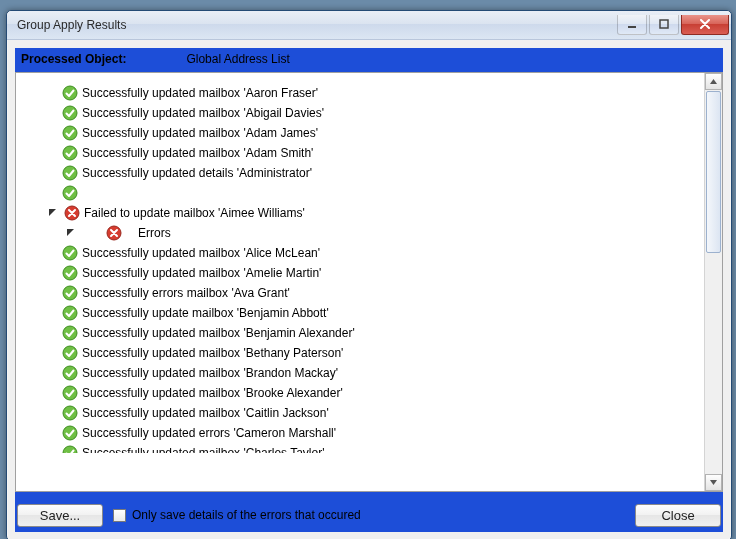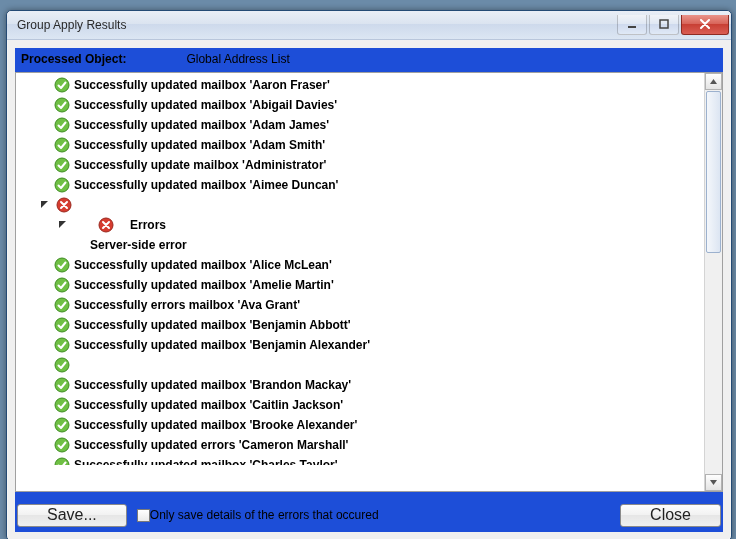--- a/index.html
+++ b/index.html
@@ -86,21 +86,21 @@
     background: #fff;
     position: relative;
     overflow: hidden;
     display: flex;
   }
   .tree {
     flex: 1;
     overflow: hidden;
     padding: 2px 0 2px 2px;
   }
-  .tree ul { list-style: none; margin: 0; padding: 0; font-weight: bold; }
+  .tree ul { list-style: none; margin: 8px; padding: 0; }
   .tree li { white-space: nowrap; }
   .row {
     display: flex;
     align-items: center;
     height: 20px;
     line-height: 20px;
   }
   .row .spacer { display:inline-block; width:16px; height:16px; }
   .row .expander {
     width: 14px;
@@ -157,31 +157,32 @@
   .footer {
     height: 34px;
     display: flex;
     align-items: center;
     padding: 6px 2px 0 2px;
     gap: 10px;
   }
   .btn {
     height: 23px;
     min-width: 86px;
-    padding: 0 29px;
+    padding: 0 19px;
     border: 1px solid #8a8a8a;
     border-radius: 3px;
     background: linear-gradient(to bottom, #fdfdfd 0%, #f1f1f1 49%, #e6e6e6 50%, #f0f0f0 100%);
-    font-size: 16px;
+    font-size: 13px;
     color: #222;
     cursor: pointer;
   }
   .checkbox {
     display: inline-flex;
     align-items: center;
+    gap: 6px;
     font-size: 12px;
     cursor: pointer;
   }
   .checkbox .box {
     width: 13px; height: 13px;
     border: 1px solid #7a7a7a;
     background: linear-gradient(to bottom, #fff, #eaeaea);
     box-sizing: border-box;
   }
   .footer .spacer-flex { flex: 1; }
@@ -270,67 +271,64 @@
               </div>
             </li>
             <li>
               <div class="row indent1">
                 <span class="icon">
                   <svg width="16" height="16" viewBox="0 0 16 16">
                     <circle cx="8" cy="8" r="7" fill="#6fbf44" stroke="#3e8e21" stroke-width="1"></circle>
                     <path d="M4.5 8.5 L7 11 L11.5 5.5" fill="none" stroke="#fff" stroke-width="2" stroke-linecap="round" stroke-linejoin="round"></path>
                   </svg>
                 </span>
-                <span class="text">Successfully update mailbox 'Administrator'</span>
-              </div>
-            </li>
-            <li>
-              <div class="row indent1">
-                <span class="icon">
-                  <svg width="16" height="16" viewBox="0 0 16 16">
-                    <circle cx="8" cy="8" r="7" fill="#6fbf44" stroke="#3e8e21" stroke-width="1"></circle>
-                    <path d="M4.5 8.5 L7 11 L11.5 5.5" fill="none" stroke="#fff" stroke-width="2" stroke-linecap="round" stroke-linejoin="round"></path>
-                  </svg>
-                </span>
-                <span class="text">Successfully updated mailbox 'Aimee Duncan'</span>
+                <span class="text">Successfully updated details 'Administrator'</span>
+              </div>
+            </li>
+            <li>
+              <div class="row indent1">
+                <span class="icon">
+                  <svg width="16" height="16" viewBox="0 0 16 16">
+                    <circle cx="8" cy="8" r="7" fill="#6fbf44" stroke="#3e8e21" stroke-width="1"></circle>
+                    <path d="M4.5 8.5 L7 11 L11.5 5.5" fill="none" stroke="#fff" stroke-width="2" stroke-linecap="round" stroke-linejoin="round"></path>
+                  </svg>
+                </span>
               </div>
             </li>
             <li>
               <div class="row indent0">
                 <span class="expander">
                   <svg width="10" height="10" viewBox="0 0 10 10">
                     <path d="M1 1 L8 1 L1 8 Z" fill="#333"></path>
                   </svg>
                 </span>
                 <span class="spacer" style="width:4px"></span>
                 <span class="icon">
                   <svg width="16" height="16" viewBox="0 0 16 16">
                     <circle cx="8" cy="8" r="7" fill="#d63c2f" stroke="#9a281e" stroke-width="1"></circle>
                     <path d="M5 5 L11 11 M11 5 L5 11" stroke="#fff" stroke-width="2" stroke-linecap="round"></path>
                   </svg>
                 </span>
+                <span class="text">Failed to update mailbox 'Aimee Williams'</span>
               </div>
               <div class="row sub-indent-a">
                 <span class="expander">
                   <svg width="10" height="10" viewBox="0 0 10 10">
                     <path d="M1 1 L8 1 L1 8 Z" fill="#333"></path>
                   </svg>
                 </span>
                 <span class="spacer" style="width:4px"></span>
                 <span class="icon">
                   <svg width="16" height="16" viewBox="0 0 16 16">
                     <circle cx="8" cy="8" r="7" fill="#d63c2f" stroke="#9a281e" stroke-width="1"></circle>
                     <path d="M5 5 L11 11 M11 5 L5 11" stroke="#fff" stroke-width="2" stroke-linecap="round"></path>
                   </svg>
                 </span>
                 <span class="text">Errors</span>
               </div>
-              <div class="row sub-indent-b">
-                <span class="text">Server-side error</span>
-              </div>
             </li>
             <li>
               <div class="row indent1">
                 <span class="icon">
                   <svg width="16" height="16" viewBox="0 0 16 16">
                     <circle cx="8" cy="8" r="7" fill="#6fbf44" stroke="#3e8e21" stroke-width="1"></circle>
                     <path d="M4.5 8.5 L7 11 L11.5 5.5" fill="none" stroke="#fff" stroke-width="2" stroke-linecap="round" stroke-linejoin="round"></path>
                   </svg>
                 </span>
                 <span class="text">Successfully updated mailbox 'Alice McLean'</span>
@@ -359,21 +357,21 @@
               </div>
             </li>
             <li>
               <div class="row indent1">
                 <span class="icon">
                   <svg width="16" height="16" viewBox="0 0 16 16">
                     <circle cx="8" cy="8" r="7" fill="#6fbf44" stroke="#3e8e21" stroke-width="1"></circle>
                     <path d="M4.5 8.5 L7 11 L11.5 5.5" fill="none" stroke="#fff" stroke-width="2" stroke-linecap="round" stroke-linejoin="round"></path>
                   </svg>
                 </span>
-                <span class="text">Successfully updated mailbox 'Benjamin Abbott'</span>
+                <span class="text">Successfully update mailbox 'Benjamin Abbott'</span>
               </div>
             </li>
             <li>
               <div class="row indent1">
                 <span class="icon">
                   <svg width="16" height="16" viewBox="0 0 16 16">
                     <circle cx="8" cy="8" r="7" fill="#6fbf44" stroke="#3e8e21" stroke-width="1"></circle>
                     <path d="M4.5 8.5 L7 11 L11.5 5.5" fill="none" stroke="#fff" stroke-width="2" stroke-linecap="round" stroke-linejoin="round"></path>
                   </svg>
                 </span>
@@ -381,20 +379,21 @@
               </div>
             </li>
             <li>
               <div class="row indent1">
                 <span class="icon">
                   <svg width="16" height="16" viewBox="0 0 16 16">
                     <circle cx="8" cy="8" r="7" fill="#6fbf44" stroke="#3e8e21" stroke-width="1"></circle>
                     <path d="M4.5 8.5 L7 11 L11.5 5.5" fill="none" stroke="#fff" stroke-width="2" stroke-linecap="round" stroke-linejoin="round"></path>
                   </svg>
                 </span>
+                <span class="text">Successfully updated mailbox 'Bethany Paterson'</span>
               </div>
             </li>
             <li>
               <div class="row indent1">
                 <span class="icon">
                   <svg width="16" height="16" viewBox="0 0 16 16">
                     <circle cx="8" cy="8" r="7" fill="#6fbf44" stroke="#3e8e21" stroke-width="1"></circle>
                     <path d="M4.5 8.5 L7 11 L11.5 5.5" fill="none" stroke="#fff" stroke-width="2" stroke-linecap="round" stroke-linejoin="round"></path>
                   </svg>
                 </span>
@@ -402,32 +401,32 @@
               </div>
             </li>
             <li>
               <div class="row indent1">
                 <span class="icon">
                   <svg width="16" height="16" viewBox="0 0 16 16">
                     <circle cx="8" cy="8" r="7" fill="#6fbf44" stroke="#3e8e21" stroke-width="1"></circle>
                     <path d="M4.5 8.5 L7 11 L11.5 5.5" fill="none" stroke="#fff" stroke-width="2" stroke-linecap="round" stroke-linejoin="round"></path>
                   </svg>
                 </span>
+                <span class="text">Successfully updated mailbox 'Brooke Alexander'</span>
+              </div>
+            </li>
+            <li>
+              <div class="row indent1">
+                <span class="icon">
+                  <svg width="16" height="16" viewBox="0 0 16 16">
+                    <circle cx="8" cy="8" r="7" fill="#6fbf44" stroke="#3e8e21" stroke-width="1"></circle>
+                    <path d="M4.5 8.5 L7 11 L11.5 5.5" fill="none" stroke="#fff" stroke-width="2" stroke-linecap="round" stroke-linejoin="round"></path>
+                  </svg>
+                </span>
                 <span class="text">Successfully updated mailbox 'Caitlin Jackson'</span>
-              </div>
-            </li>
-            <li>
-              <div class="row indent1">
-                <span class="icon">
-                  <svg width="16" height="16" viewBox="0 0 16 16">
-                    <circle cx="8" cy="8" r="7" fill="#6fbf44" stroke="#3e8e21" stroke-width="1"></circle>
-                    <path d="M4.5 8.5 L7 11 L11.5 5.5" fill="none" stroke="#fff" stroke-width="2" stroke-linecap="round" stroke-linejoin="round"></path>
-                  </svg>
-                </span>
-                <span class="text">Successfully updated mailbox 'Brooke Alexander'</span>
               </div>
             </li>
             <li>
               <div class="row indent1">
                 <span class="icon">
                   <svg width="16" height="16" viewBox="0 0 16 16">
                     <circle cx="8" cy="8" r="7" fill="#6fbf44" stroke="#3e8e21" stroke-width="1"></circle>
                     <path d="M4.5 8.5 L7 11 L11.5 5.5" fill="none" stroke="#fff" stroke-width="2" stroke-linecap="round" stroke-linejoin="round"></path>
                   </svg>
                 </span>

